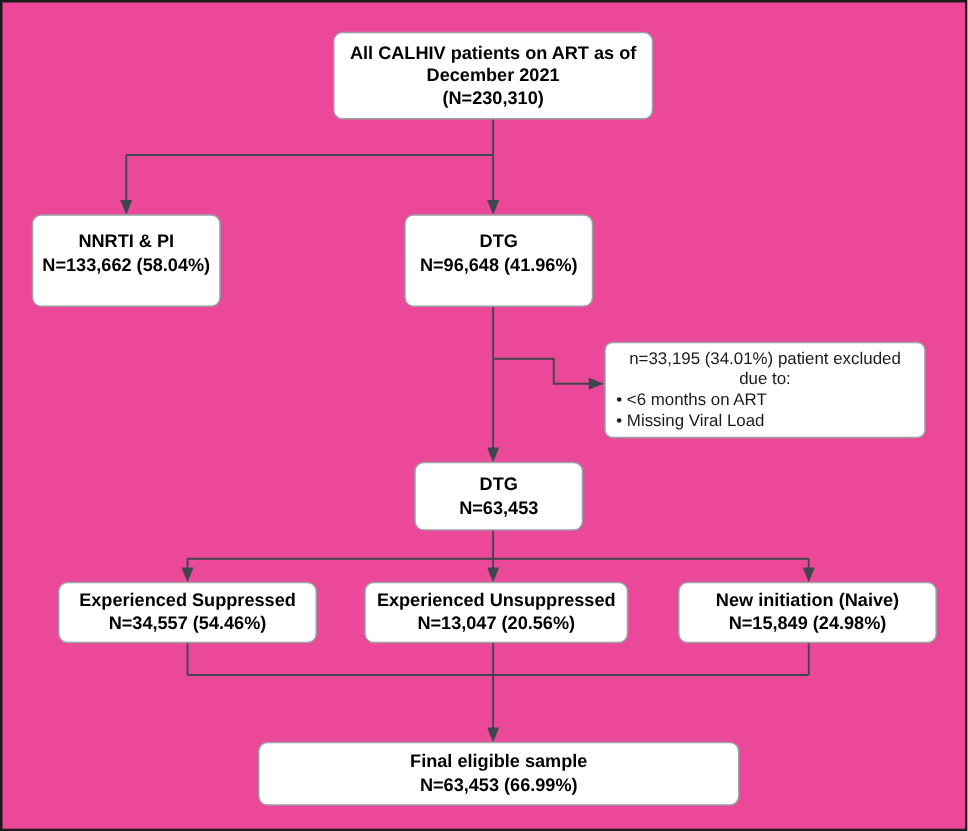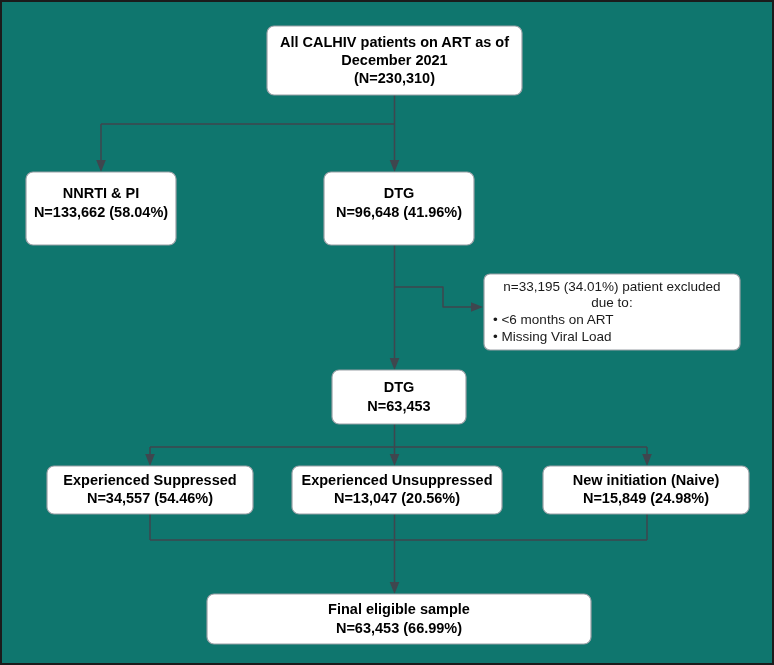--- a/index.html
+++ b/index.html
@@ -8,21 +8,21 @@
     background: #ffffff;
   }
   body {
     font-family: "Liberation Sans", sans-serif;
   }
   #figure-frame {
     position: relative;
     width: 774px;
     height: 665px;
     box-sizing: border-box;
-    background: #0f766e;
+    background: #ec4899;
     border: 2px solid #1b1b1b;
     overflow: hidden;
   }
   svg#flowchart {
     position: absolute;
     left: 0;
     top: 0;
     width: 774px;
     height: 665px;
     display: block;

